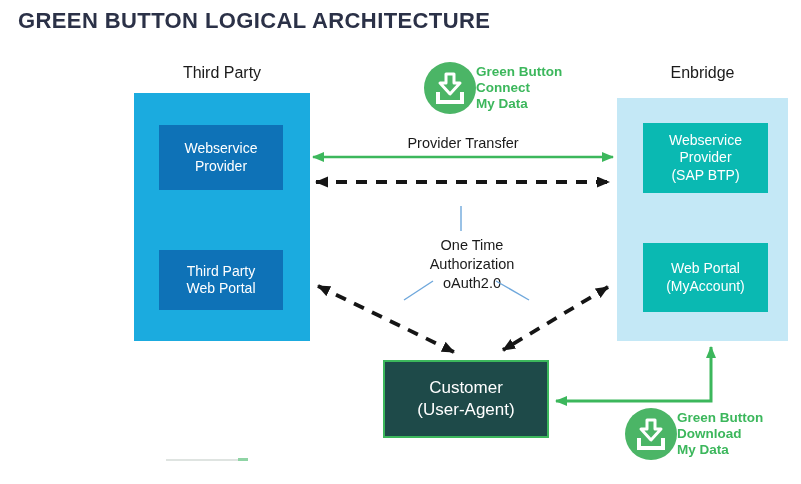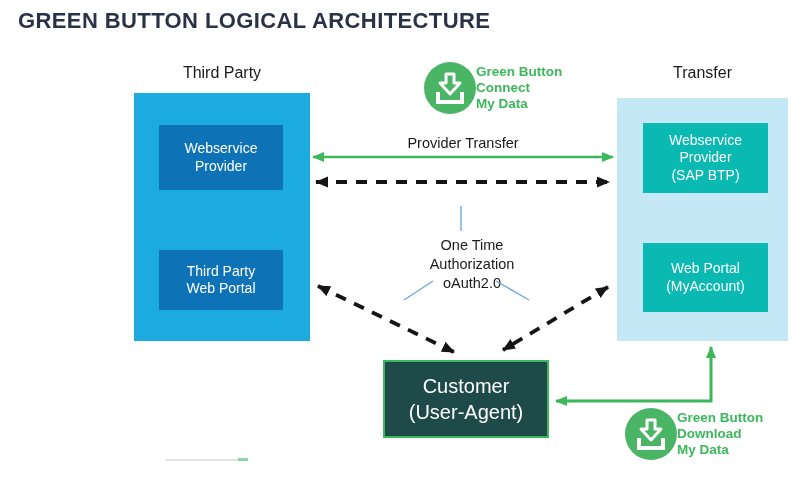--- a/index.html
+++ b/index.html
@@ -44,21 +44,21 @@
   .node.blue.ws{top:32px;height:65px;}
   .node.blue.portal{top:157px;height:60px;}
   .node.teal{background:var(--enbridge-inner);left:26px;width:125px;}
   .node.teal.ws{top:25px;height:70px;}
   .node.teal.portal{top:145px;height:69px;}
   .customer{
     position:absolute;left:383px;top:360px;width:166px;height:78px;
     box-sizing:border-box;border:2px solid var(--green-accent);
     background:var(--customer-fill);color:var(--node-text);
     display:flex;align-items:center;justify-content:center;
-    font-size:20px;line-height:1.3;text-align:center;white-space:pre-line;
+    font-size:17px;line-height:1.3;text-align:center;white-space:pre-line;
   }
   .conn-label{
     position:absolute;color:var(--label-text);text-align:center;white-space:pre-line;
   }
   .conn-label.automated{left:363px;top:135px;width:200px;font-size:14.5px;}
   .conn-label.auth{left:372px;top:236px;width:200px;font-size:14.5px;line-height:1.32;}
   .badge{position:absolute;display:flex;align-items:flex-start;}
   .badge.connect{left:424px;top:62px;}
   .badge.download{left:625px;top:408px;}
   .badge .icon{width:52px;height:52px;flex:0 0 auto;}
@@ -77,21 +77,21 @@
   .artifact-green{position:absolute;left:238px;top:458px;width:10px;height:3px;background:#8fd4a5;}
 </style>
 </head>
 <body>
 
 <div class="canvas">
 
   <h1 class="title">GREEN BUTTON LOGICAL ARCHITECTURE</h1>
 
   <div class="group-label third">Third Party</div>
-  <div class="group-label enbr">Transfer</div>
+  <div class="group-label enbr">Enbridge</div>
 
   <div class="outer-box left">
     <div class="node blue ws">Webservice
 Provider</div>
     <div class="node blue portal">Third Party
 Web Portal</div>
   </div>
 
   <div class="outer-box right">
     <div class="node teal ws">Webservice

